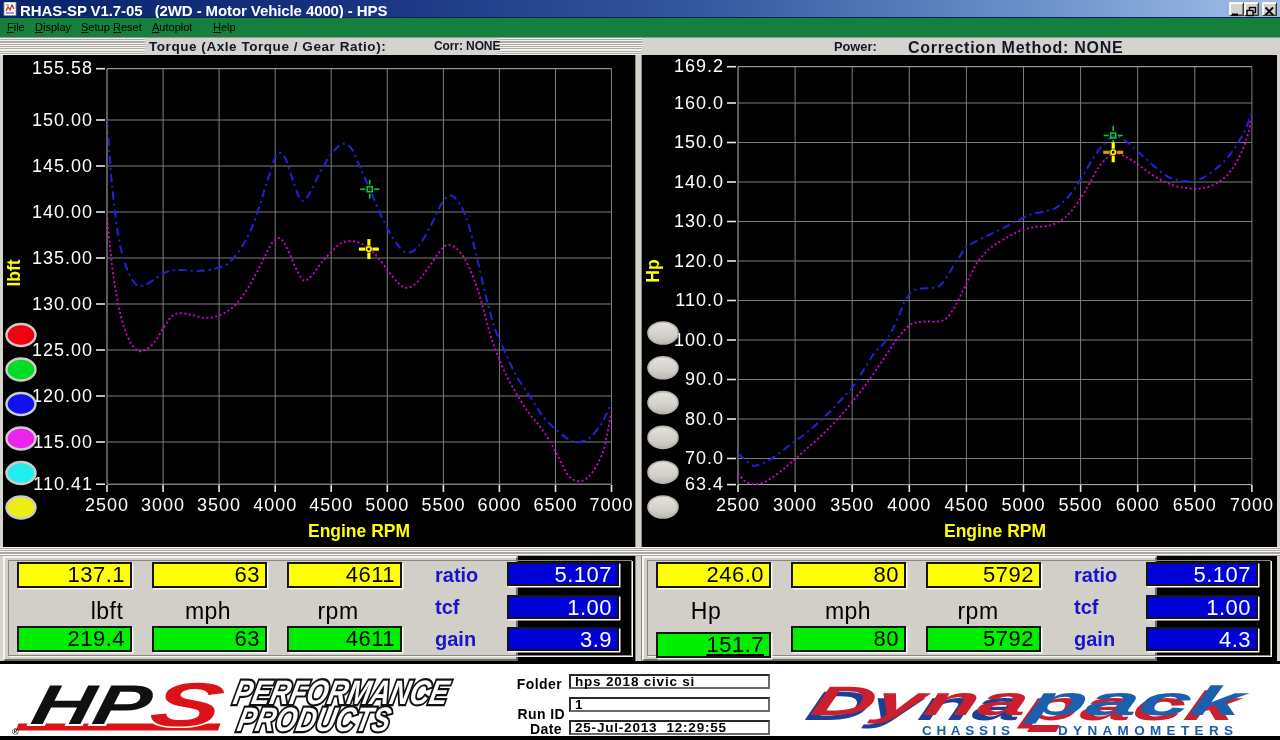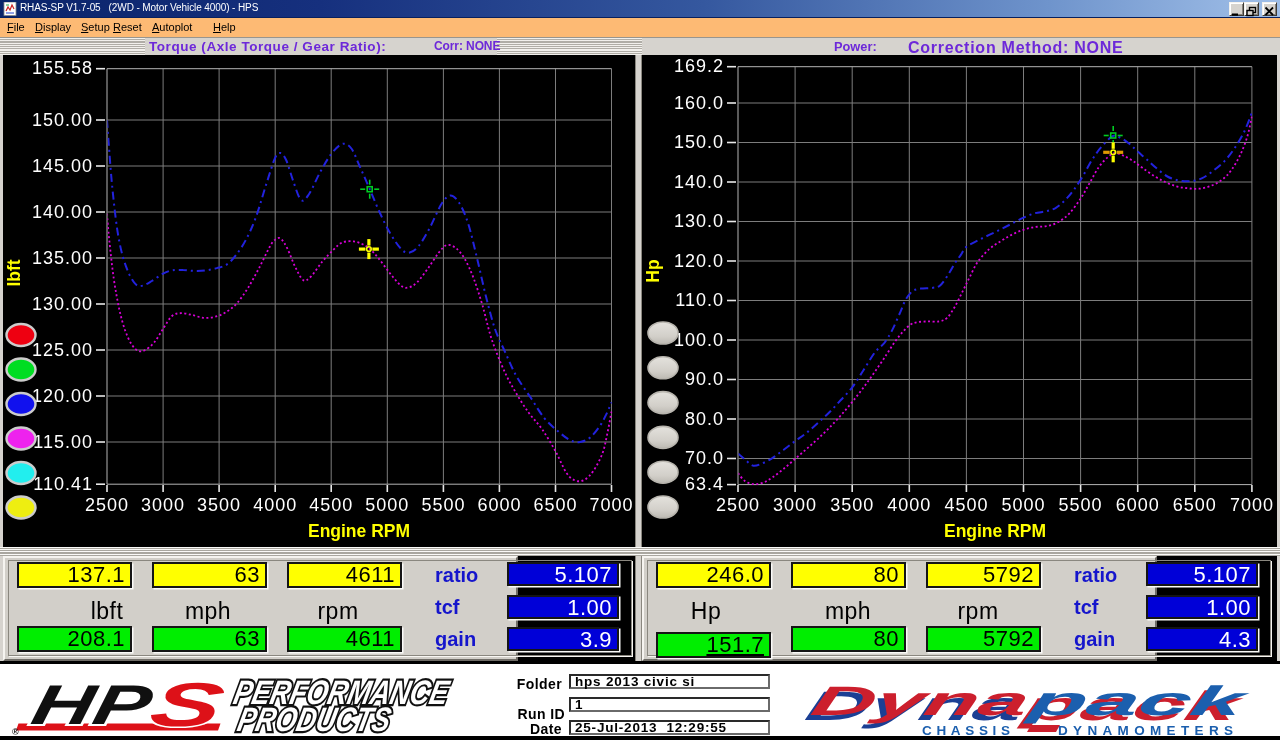--- a/index.html
+++ b/index.html
@@ -1,34 +1,34 @@
 <!DOCTYPE html>
 <html><head><meta charset="utf-8"><style>
 * { margin:0; padding:0; box-sizing:border-box; }
 html,body { width:1280px; height:740px; overflow:hidden; background:#000;
   font-family:"Liberation Sans", sans-serif; }
 .abs { position:absolute; }
 
 #title { position:absolute; left:0; top:0; width:1280px; height:18px;
   background:linear-gradient(to right,#0a246a 0%,#16307e 25%,#35589f 55%,#6f94cc 82%,#96b6e2 96%,#9ebee8 100%);
   border-bottom:1px solid #08205e; }
-#title .txt { position:absolute; left:20px; top:1.5px; color:#fff; font-weight:normal; font-size:10px; letter-spacing:-0.1px; }
+#title .txt { position:absolute; left:20px; top:1.5px; color:#fff; font-weight:bold; font-size:15px; letter-spacing:-0.1px; }
 #ticon { position:absolute; left:3px; top:2px; width:14px; height:14px; }
 .wbtn { position:absolute; top:2px; width:15px; height:13.5px; background:#d6d3ce;
   border:1px solid; border-color:#f4f2ee #3c3a36 #3c3a36 #f4f2ee; box-shadow:inset 1px 1px 0 #fff, inset -1px -1px 0 #85827c; }
 
-#menu { position:absolute; left:0; top:18px; width:1280px; height:19.5px; background:#fdba74;
+#menu { position:absolute; left:0; top:18px; width:1280px; height:19.5px; background:#15803d;
   border-bottom:1px solid #98958e; color:#000; font-size:11px; }
 #menu span { position:absolute; top:3px; }
 #menu u { text-decoration:underline; }
 
 .groove { position:absolute; left:0; width:1280px; background:repeating-linear-gradient(to bottom,#f2f0ec 0px,#f2f0ec 1px,#b0ada6 1px,#b0ada6 2.3px); }
 #gtop { top:37.5px; height:17px; }
 #gbot { top:547px; height:9px; background:repeating-linear-gradient(to bottom,#fbfaf8 0px,#fbfaf8 1px,#aaa7a0 1px,#aaa7a0 2.2px); }
-.hplate { position:absolute; top:37.5px; height:17px; background:#d6d3ce; color:#6d28d9; font-weight:bold; font-size:13.5px; }
+.hplate { position:absolute; top:37.5px; height:17px; background:#d6d3ce; color:#0f172a; font-weight:bold; font-size:13.5px; }
 .hplate span { position:absolute; top:1px; white-space:pre; }
 
 #chartbg { position:absolute; left:0; top:54.5px; width:1280px; height:492.5px; background:#000; }
 .vedge { position:absolute; top:37.5px; height:623px; background:#d6d3ce; }
 #divider { position:absolute; left:635px; top:54.5px; width:7px; height:606.5px;
   background:#d6d3ce; border-left:1px solid #8a877f; border-right:1px solid #8a877f; }
 
 .rpanel { position:absolute; top:556px; width:515px; height:105px; background:#d2cfc9;
   border:2px solid; border-color:#f6f4f0 #6f6c66 #6f6c66 #f6f4f0; }
 .rframe { position:absolute; left:3px; top:2px; width:624px; height:96px;
@@ -290,21 +290,21 @@
 <span style="left:81px"><u>S</u>etup</span>
 <span style="left:113px"><u>R</u>eset</span>
 <span style="left:152px"><u>A</u>utoplot</span>
 <span style="left:213px"><u>H</u>elp</span>
 </div>
 <div class="rpanel" style="left:3px">
 <div class="rframe"></div>
 <div class="vbox ybox" style="left:12px;top:4px;">137.1</div>
 <div class="vbox ybox" style="left:147px;top:4px;">63</div>
 <div class="vbox ybox" style="left:282px;top:4px;">4611</div>
-<div class="vbox gbox" style="left:12px;top:67.5px;">208.1</div>
+<div class="vbox gbox" style="left:12px;top:67.5px;">219.4</div>
 <div class="vbox gbox" style="left:147px;top:67.5px;">63</div>
 <div class="vbox gbox" style="left:282px;top:67.5px;">4611</div>
 <div class="ulab" style="left:102px;">lbft</div>
 <div class="ulab" style="left:203px;">mph</div>
 <div class="ulab" style="left:333px;">rpm</div>
 <div class="blab" style="top:6px;">ratio</div>
 <div class="blab" style="top:38px;">tcf</div>
 <div class="blab" style="top:70px;">gain</div>
 <div class="vbox bbox" style="top:4px;">5.107</div>
 <div class="vbox bbox" style="top:36.5px;">1.00</div>
@@ -362,15 +362,15 @@
  <text x="0" y="0" font-size="41" fill="#1b5fae">pack</text>
 </g>
 <text x="122" y="59.5" font-size="13.5" font-weight="bold" textLength="94" lengthAdjust="spacing" letter-spacing="6" fill="#1b5fae" font-style="normal">CHASSIS</text>
 <path d="M 227 57 L 256 57 L 260 50 L 231 50 Z" fill="#cc1f2d"></path>
 <text x="258" y="59.5" font-size="13.5" font-weight="bold" textLength="180" lengthAdjust="spacing" letter-spacing="5" fill="#1b5fae" font-style="normal">DYNAMOMETERS</text>
 </g>
     </svg>
 <div class="flab" style="left:502px;top:12px">Folder</div>
 <div class="flab" style="left:505px;top:42px">Run ID</div>
 <div class="flab" style="left:502px;top:57px">Date</div>
-<div class="finput" style="top:10px">hps 2013 civic si</div>
+<div class="finput" style="top:10px">hps 2018 civic si</div>
 <div class="finput" style="top:32.5px">1</div>
 <div class="finput" style="top:55.5px">25-Jul-2013&nbsp; 12:29:55</div>
 </div>
 </body></html>

